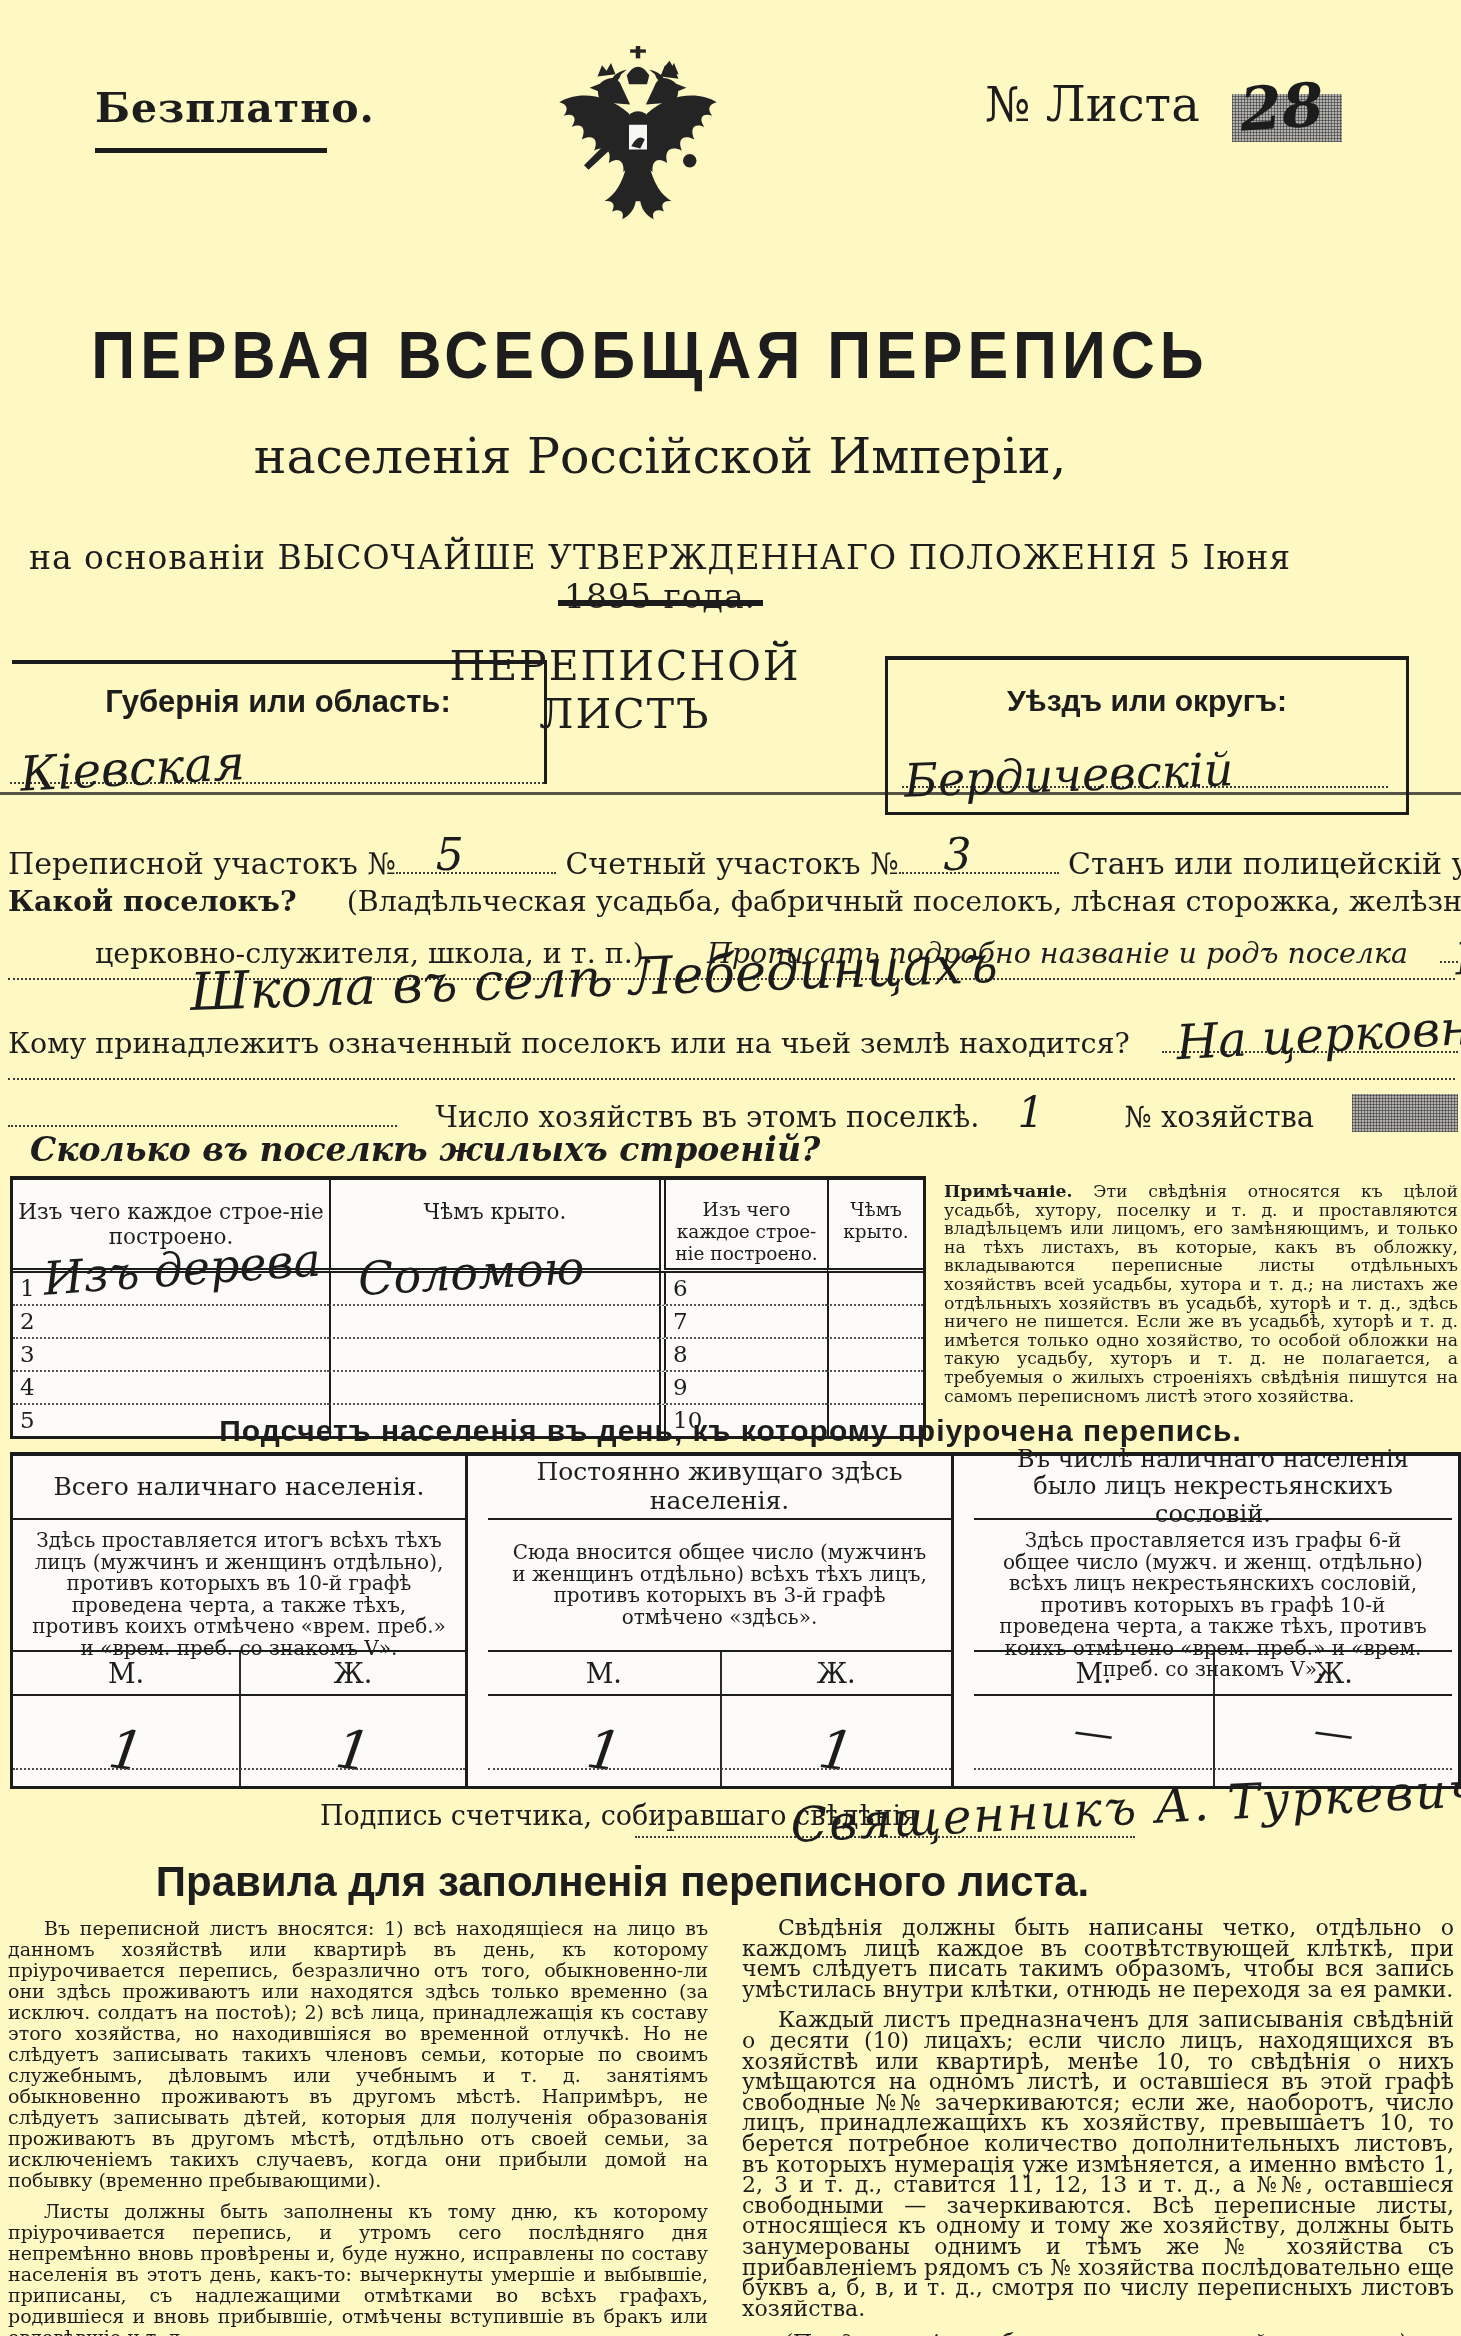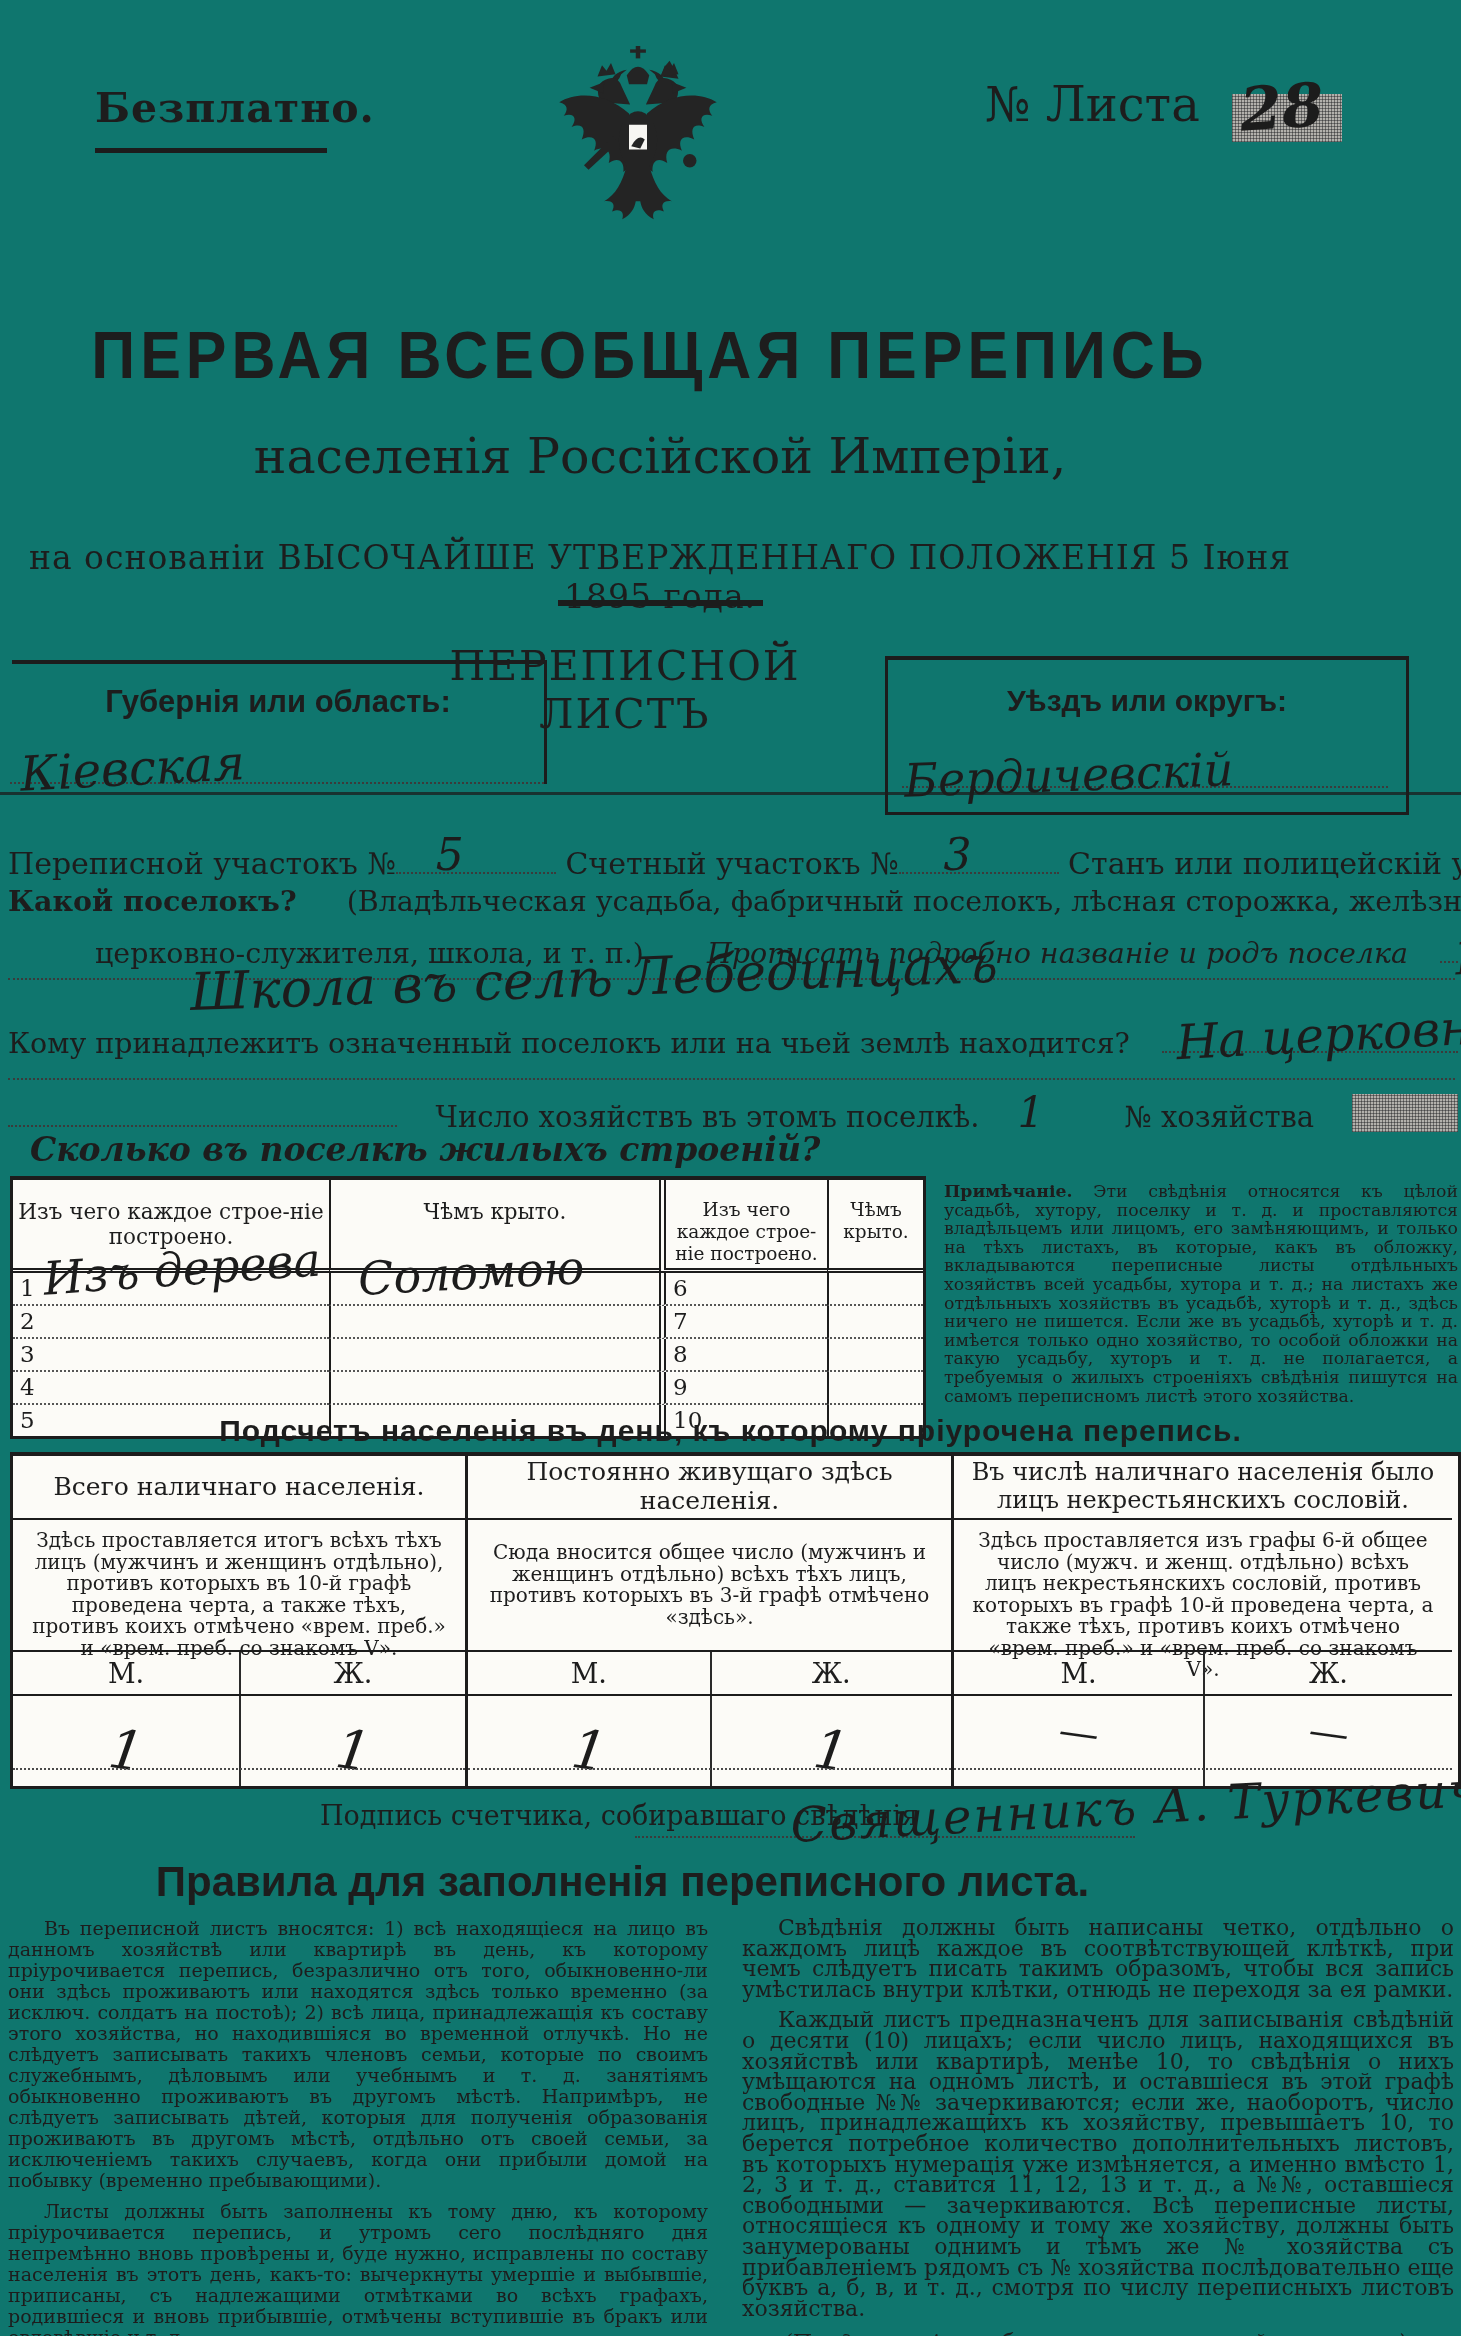--- a/index.html
+++ b/index.html
@@ -1,16 +1,16 @@
 <!DOCTYPE html>
 <html><head>
 <meta charset="utf-8">
 <style>
   html,body{margin:0;padding:0;background:#e8e6e0;}
-  .page{position:relative;width:1461px;height:2336px;background:#0f766e;color:#1d1d1d;
+  .page{position:relative;width:1461px;height:2336px;background:#fef9c3;color:#1d1d1d;
         font-family:"DejaVu Serif",serif;overflow:hidden;margin:0 auto;}
   .abs{position:absolute;}
   .sans{font-family:"Liberation Sans",sans-serif;}
   .hw{font-family:"DejaVu Serif",serif;font-style:italic;color:#1c1c1c;white-space:nowrap;}
   .dot{border-bottom:2.5px dotted #3b3b3b;}
   .line{background:#1c1c1c;}
   .stamp{display:inline-block;background:
      repeating-linear-gradient(90deg,rgba(25,25,25,.45) 0 1px,transparent 1px 3px),
      repeating-linear-gradient(0deg,#6e6e6e 0 1px,#b3b1ac 1px 3px);}
   .flexline{display:flex;align-items:baseline;gap:32px;}
@@ -21,21 +21,21 @@
       display:grid;grid-template-columns:316px 330px 168px 96px;background:#fcfbf7;}
   .bt-h{border-bottom:5px double #1c1c1c;text-align:center;font-size:21.5px;line-height:1.18;padding:19px 3px 4px;}
   .bt-h.small{font-size:18.5px;}
   .c2{border-left:2px solid #1c1c1c;} .c3{border-left:7px double #1c1c1c;} .c4{border-left:2px solid #1c1c1c;}
   .bt-c{height:31px;border-bottom:2px dotted #555;font-size:23px;padding:0 0 0 7px;line-height:30px;}
   .bt-c.last{border-bottom:none;}
   
   .pt{position:absolute;left:10px;top:1452px;width:1445px;border:3px solid #1c1c1c;border-top:4px solid #1c1c1c;
       display:grid;grid-template-columns:452px 486px 501px;background:#fcfbf7;}
   .pt-col{display:grid;grid-template-rows:64px 132px 44px 90px;}
-  .pt-col.mid,.pt-col.right{border-left:3px solid #1c1c1c;}
+  .pt-col.mid,.pt-col.right{border-left:3px solid #1c1c1c;padding-left:20px;}
   .pt-head{border-bottom:2.5px solid #1c1c1c;display:flex;align-items:center;justify-content:center;
            text-align:center;font-size:25px;line-height:1.15;padding:0 14px;}
   .pt-desc{border-bottom:2.5px solid #1c1c1c;font-size:20px;line-height:21.5px;text-align:center;
            padding:10px 16px 0;display:flex;align-items:flex-start;justify-content:center;}
   .pt-desc.mid{align-items:center;padding-top:0;}
   .pt-mzh{border-bottom:2.5px solid #1c1c1c;display:grid;grid-template-columns:1fr 1fr;font-size:27px;}
   .pt-mzh div{display:flex;align-items:center;justify-content:center;}
   .pt-mzh div+div{border-left:2px solid #2a2a2a;}
   .pt-vals{display:grid;grid-template-columns:1fr 1fr;position:relative;}
   .pt-vals:after{content:"";position:absolute;left:0;right:0;bottom:16px;border-bottom:2px dotted #4a4a4a;}

